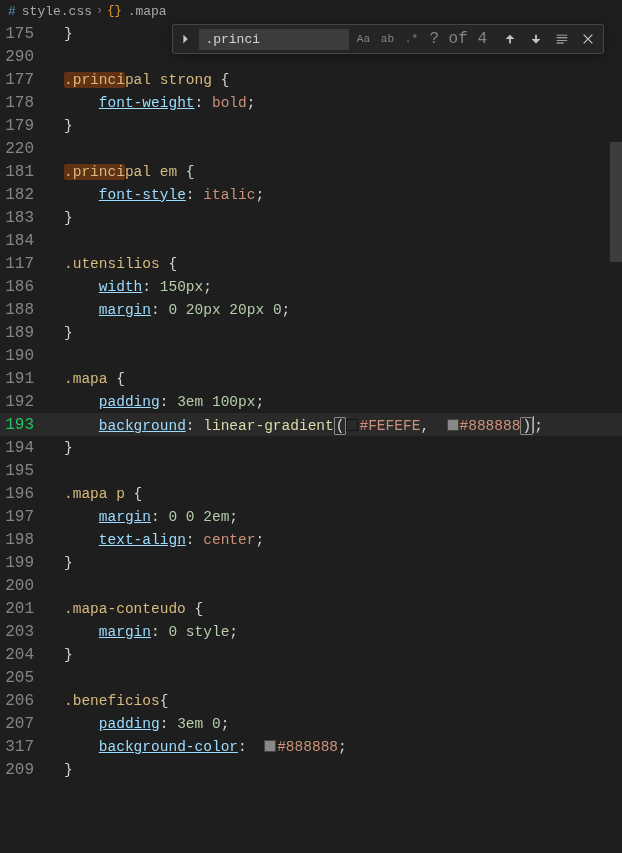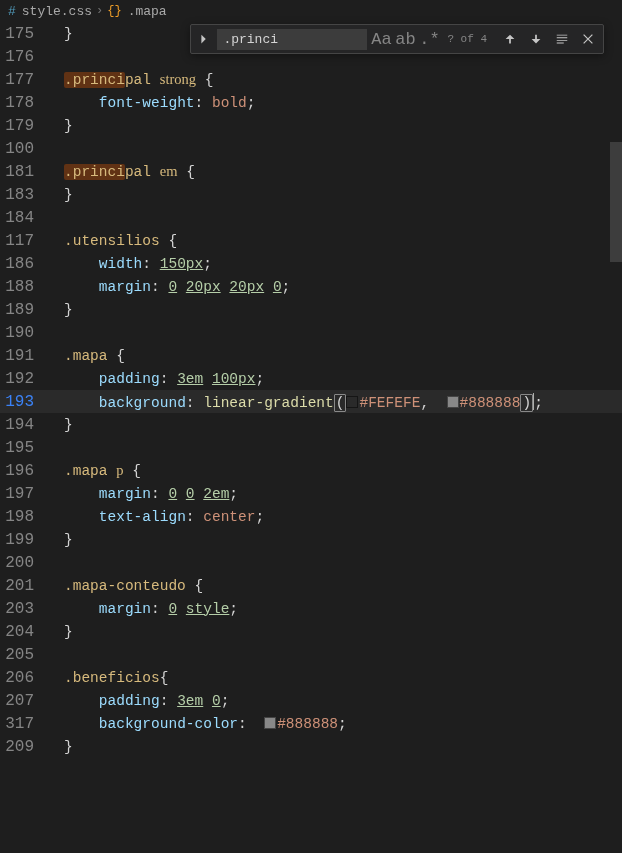--- a/index.html
+++ b/index.html
@@ -53,45 +53,45 @@
     align-self:stretch; display:flex; align-items:center;
     padding:0 2px; color:var(--icon); cursor:pointer;
   }
   .find input {
     background:var(--find-input-bg); border:none; outline:none;
     color:var(--fg); font-family:inherit; font-size:13px;
     padding:3px 6px; width:150px;
   }
   .find .opt {
     width:20px; height:20px; display:flex; align-items:center; justify-content:center;
-    color:var(--icon-dim); font-size:17px; cursor:pointer; border-radius:3px;
+    color:var(--icon-dim); font-size:11px; cursor:pointer; border-radius:3px;
   }
   .find .opt:last-of-type{ margin-right:8px;}
-  .find .count { color:var(--icon-dim); font-size:11px; margin:0 8px 0 4px; white-space:nowrap;}
+  .find .count { color:var(--icon-dim); font-size:16px; margin:0 8px 0 4px; white-space:nowrap;}
   .find .nav, .find .act {
     width:22px; height:22px; display:flex; align-items:center; justify-content:center;
     color:var(--icon); cursor:pointer;
   }
   .find svg { width:14px; height:14px; fill:currentColor; }
   
   .editor { position:relative; height:calc(100% - 22px);}
   .line { display:flex; height:23px; align-items:center; }
   .line.current { background:var(--current-line); }
   .gutter {
     width:48px; text-align:right; padding-right:14px;
     color:var(--gutter-fg); font-size:16px; user-select:none;
     flex:none;
   }
   .code { white-space:pre; padding-left:16px;}
   .hl { background:var(--highlight); border-radius:2px;}
   .sel { color:var(--selector);}
-  .kw  { color:var(--selector);font-family:Liberation Serif, serif;}
-  .prop{ color:var(--prop);}
+  .kw  { color:var(--selector);}
+  .prop{ color:var(--prop);text-decoration:underline;}
   .val { color:var(--value);}
-  .num { color:var(--number);text-decoration:underline;}
+  .num { color:var(--number);}
   .fn  { color:var(--func);}
   .swatch {
     display:inline-block; width:12px; height:12px;
     border:1px solid #00000080; vertical-align:-1px; margin-right:1px;
   }
   .paren-match { border:1px solid #888; border-radius:1px; padding:0 1px;}
   .cursor {
     display:inline-block; width:1px; height:17px; background:#aeafad;
     vertical-align:-3px; animation:blink 1s step-end infinite;
   }
@@ -143,44 +143,48 @@
   </span>
 </div>
 
 <div class="editor">
 
 <div class="line">
       <span class="gutter">175</span>
       <span class="code"><span>}</span></span>
     </div>
 <div class="line">
-      <span class="gutter">176</span>
+      <span class="gutter">290</span>
       <span class="code"></span>
     </div>
 <div class="line">
       <span class="gutter">177</span>
       <span class="code"><span class="sel"><span class="hl">.princi</span><span>pal</span></span> <span class="kw">strong</span><span> {</span></span>
     </div>
 <div class="line">
       <span class="gutter">178</span>
       <span class="code">    <span class="prop">font-weight</span>: <span class="val">bold</span>;</span>
     </div>
 <div class="line">
       <span class="gutter">179</span>
       <span class="code"><span>}</span></span>
     </div>
 <div class="line">
-      <span class="gutter">100</span>
+      <span class="gutter">220</span>
       <span class="code"></span>
     </div>
 <div class="line">
       <span class="gutter">181</span>
       <span class="code"><span class="sel"><span class="hl">.princi</span><span>pal</span></span> <span class="kw">em</span><span> {</span></span>
     </div>
 <div class="line">
+      <span class="gutter">182</span>
+      <span class="code">    <span class="prop">font-style</span>: <span class="val">italic</span>;</span>
+    </div>
+<div class="line">
       <span class="gutter">183</span>
       <span class="code"><span>}</span></span>
     </div>
 <div class="line">
       <span class="gutter">184</span>
       <span class="code"></span>
     </div>
 <div class="line">
       <span class="gutter">117</span>
       <span class="code"><span class="sel">.utensilios</span><span> {</span></span>
@@ -203,21 +207,21 @@
     </div>
 <div class="line">
       <span class="gutter">191</span>
       <span class="code"><span class="sel">.mapa</span><span> {</span></span>
     </div>
 <div class="line">
       <span class="gutter">192</span>
       <span class="code">    <span class="prop">padding</span>: <span class="num">3em</span> <span class="num">100px</span>;</span>
     </div>
 <div class="line current">
-      <span class="gutter" style="color:#3b82f6">193</span>
+      <span class="gutter" style="color:#22c55e">193</span>
       <span class="code">    <span class="prop">background</span>: <span class="fn">linear-gradient</span><span class="paren-match">(</span><span class="swatch" style="#FEFEFE"></span><span class="val">#FEFEFE</span>,  <span class="swatch" style="background:#888888"></span><span class="val">#888888</span><span class="paren-match">)</span><span class="cursor"></span>;</span>
     </div>
 <div class="line">
       <span class="gutter">194</span>
       <span class="code"><span>}</span></span>
     </div>
 <div class="line">
       <span class="gutter">195</span>
       <span class="code"></span>
     </div>

